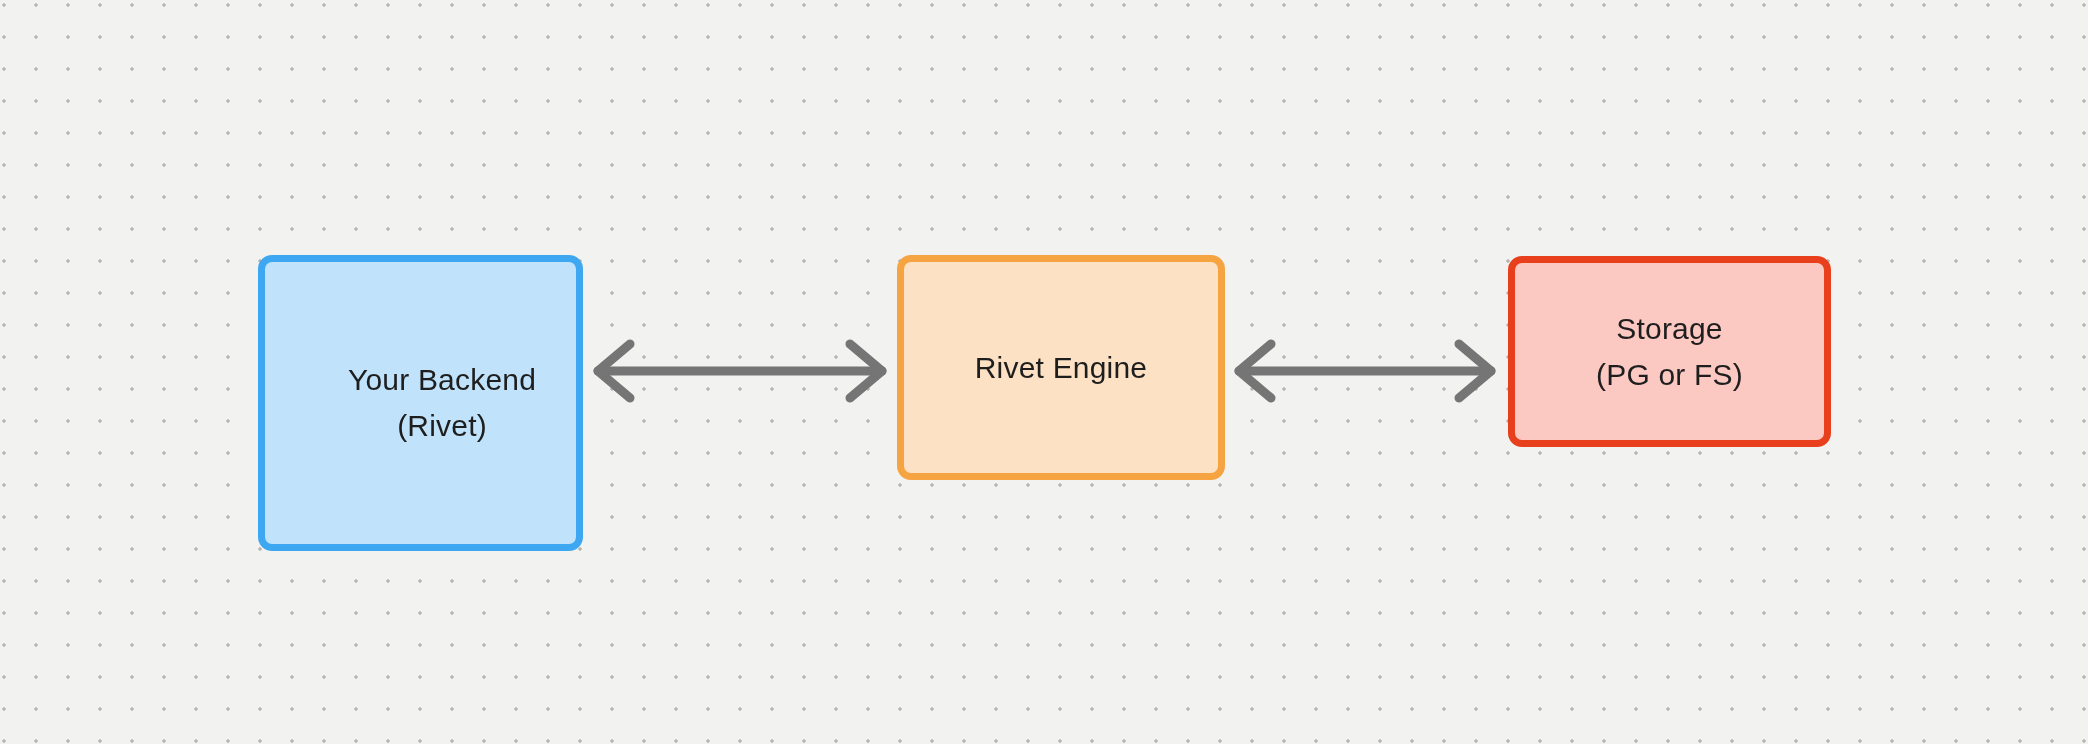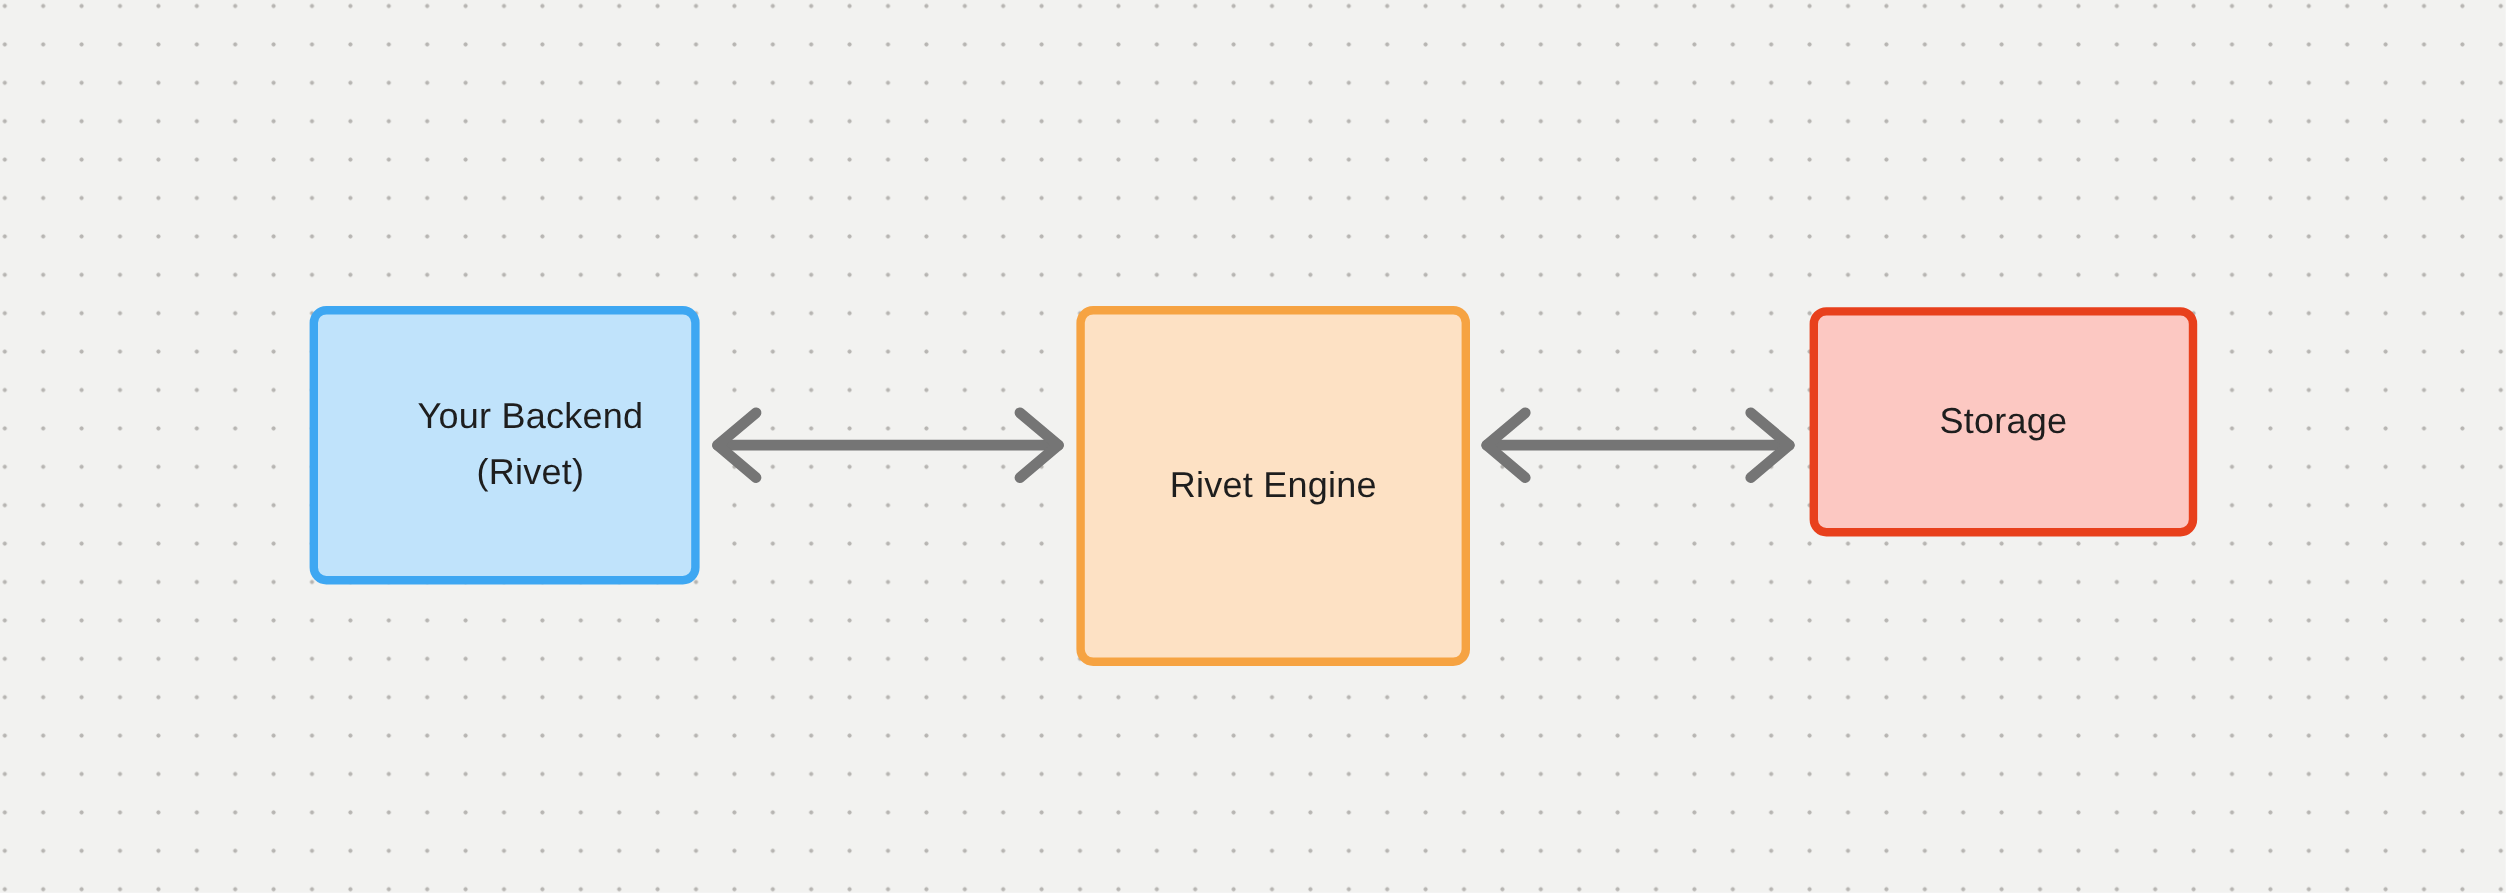--- a/index.html
+++ b/index.html
@@ -30,22 +30,22 @@
     display: flex;
     flex-direction: column;
     align-items: center;
     justify-content: center;
     text-align: center;
     color: var(--text, #1e1e1e);
     font-size: 30px;
     line-height: 46px;
     letter-spacing: 0.2px;
   }
-  .node-backend { left: 258px; top: 255px; width: 325px; height: 232px; padding-left: 43px; }
-  .node-engine  { left: 897px; top: 255px; width: 328px; height: 300px; }
+  .node-backend { left: 258px; top: 255px; width: 325px; height: 296px; padding-left: 43px; }
+  .node-engine  { left: 897px; top: 255px; width: 328px; height: 225px; }
   .node-storage { left: 1508px; top: 256px; width: 323px; height: 191px; }
   .edge {
     position: absolute;
     top: 336px;
     height: 70px;
   }
   .edge-1 { left: 588px;  width: 304px; }
   .edge-2 { left: 1229px; width: 272px; }
   .edge svg { display: block; width: 100%; height: 100%; }
   .edge path {
@@ -82,15 +82,16 @@
   <div class="edge edge-2">
     <svg viewBox="0 0 272 70" xmlns="http://www.w3.org/2000/svg">
       <path d="M 10 35 L 262 35"></path>
       <path d="M 42 8 L 10 35 L 42 62"></path>
       <path d="M 230 8 L 262 35 L 230 62"></path>
     </svg>
   </div>
 
   <div class="node node-storage" style="background: rgb(252, 200, 194); border-color: rgb(232, 64, 28);">
     <span>Storage</span>
+    <span>(PG or FS)</span>
   </div>
 
 </div>
 
 </body></html>

